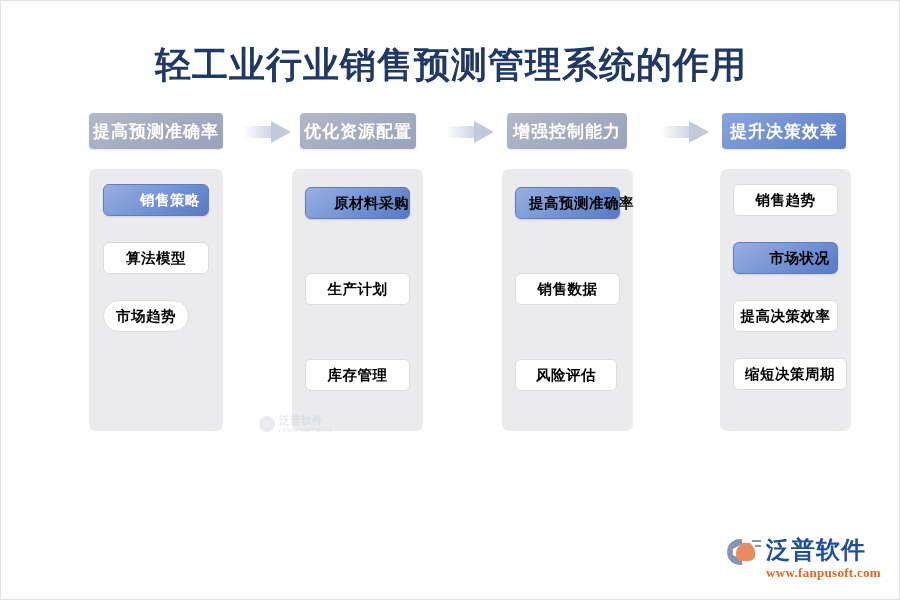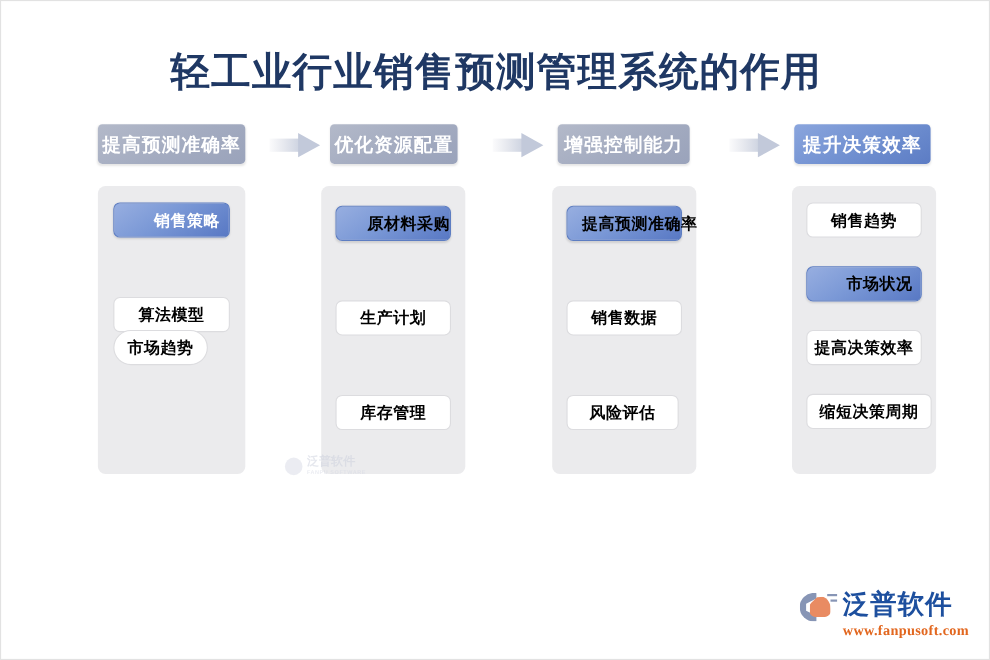--- a/index.html
+++ b/index.html
@@ -216,21 +216,21 @@
   </div>
 
   <div class="hdr accent" style="left:721px;width:124px;">
     <span>提升决策效率</span>
   </div>
 
   <div class="panel" style="left:88px;width:134px;height:262px;">
     <div class="item hl white-text" style="left:14px;top:15px;width:106px;">
       <span>销售策略</span>
     </div>
-    <div class="item plain" style="left:14px;top:73px;width:106px;margin-top:28px;">
+    <div class="item plain" style="left:14px;top:73px;width:106px;">
       <span>算法模型</span>
     </div>
     <div class="item plain" style="left:14px;top:131px;width:86px;border-radius:16px;">
       <span>市场趋势</span>
     </div>
   </div>
 
   <div class="panel" style="left:291px;width:131px;height:262px;">
     <div class="item hl" style="left:13px;top:18px;width:105px;">
       <span>原材料采购</span>

